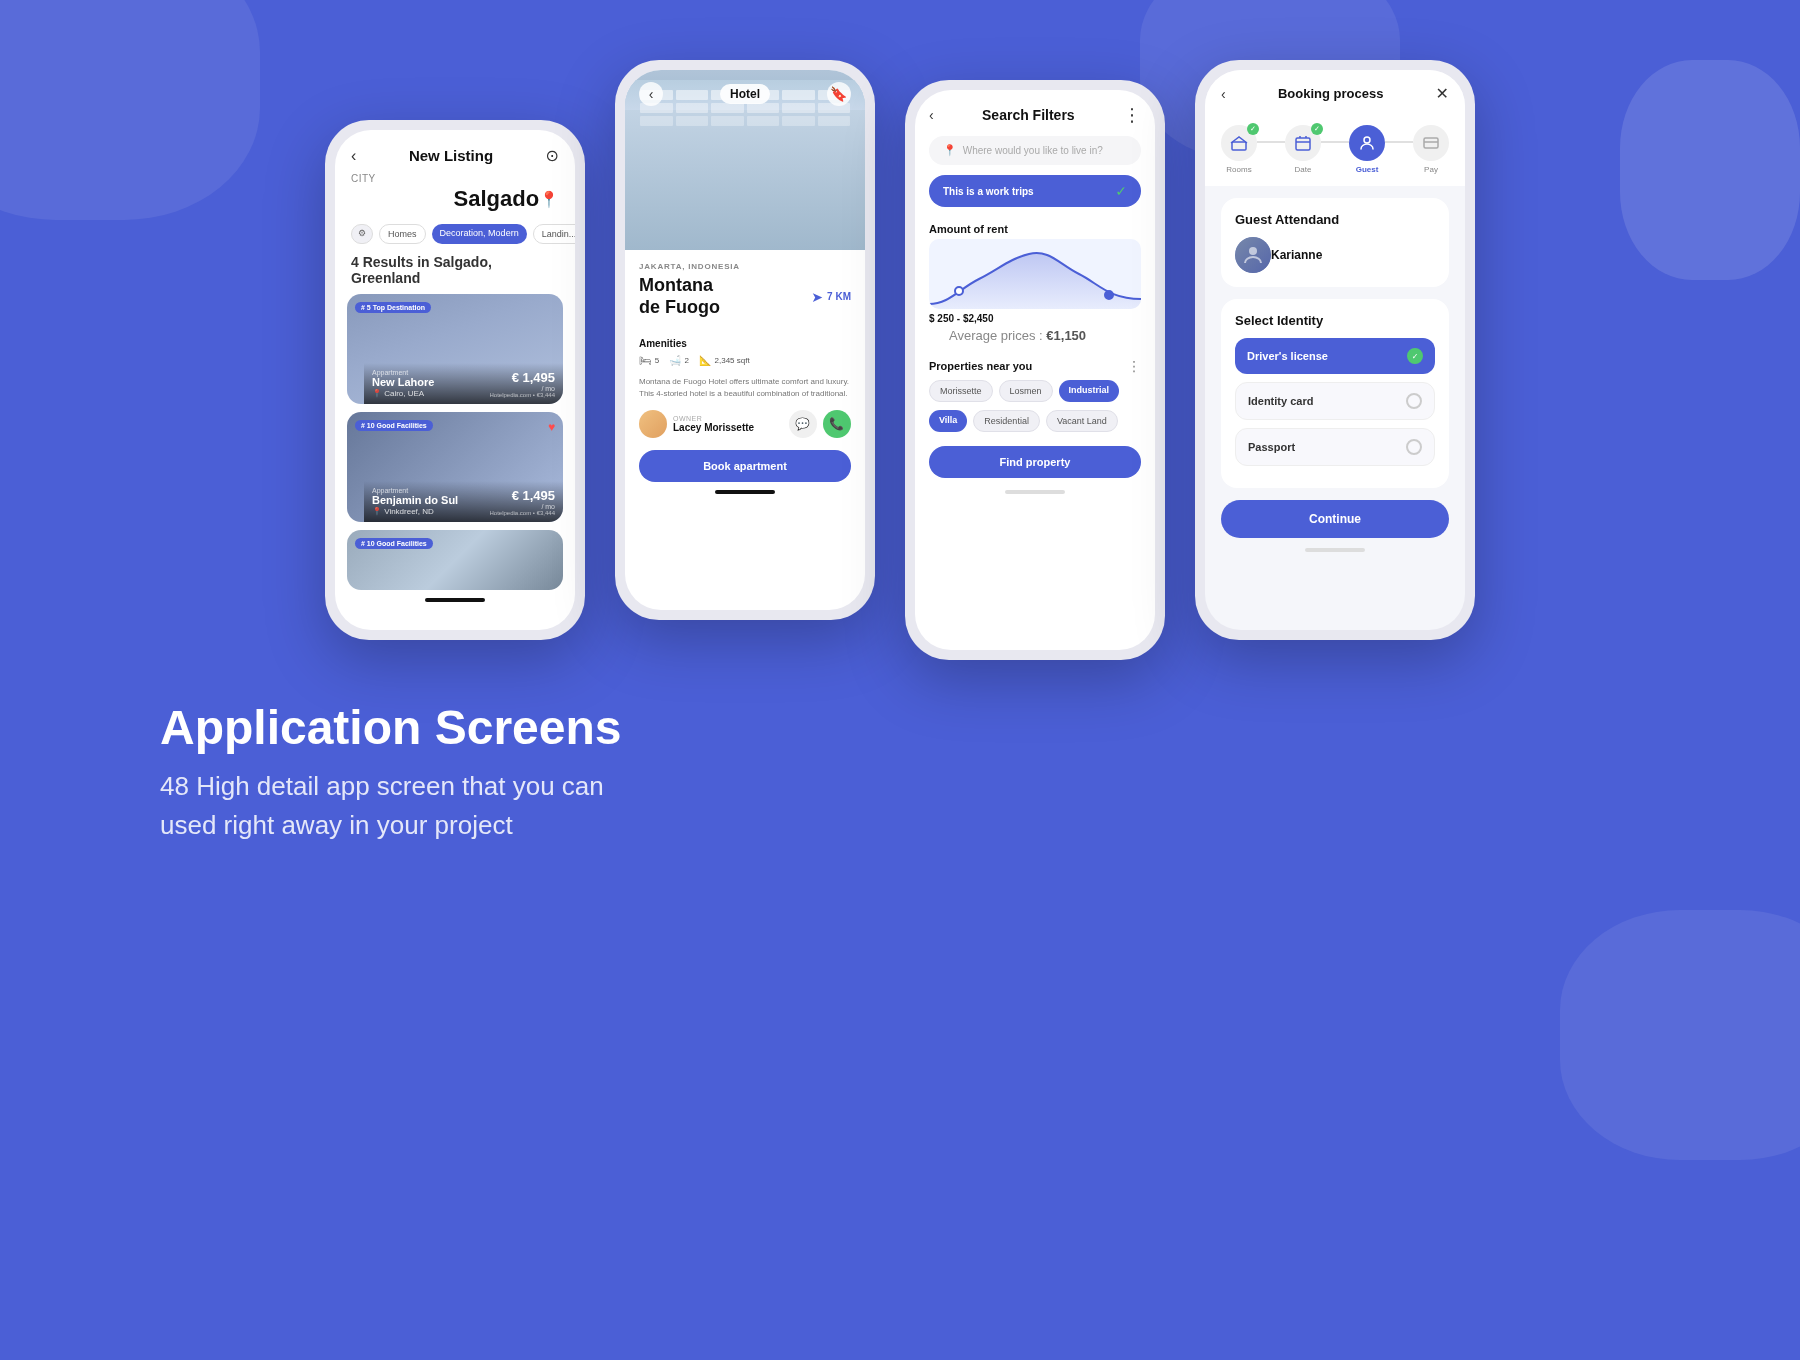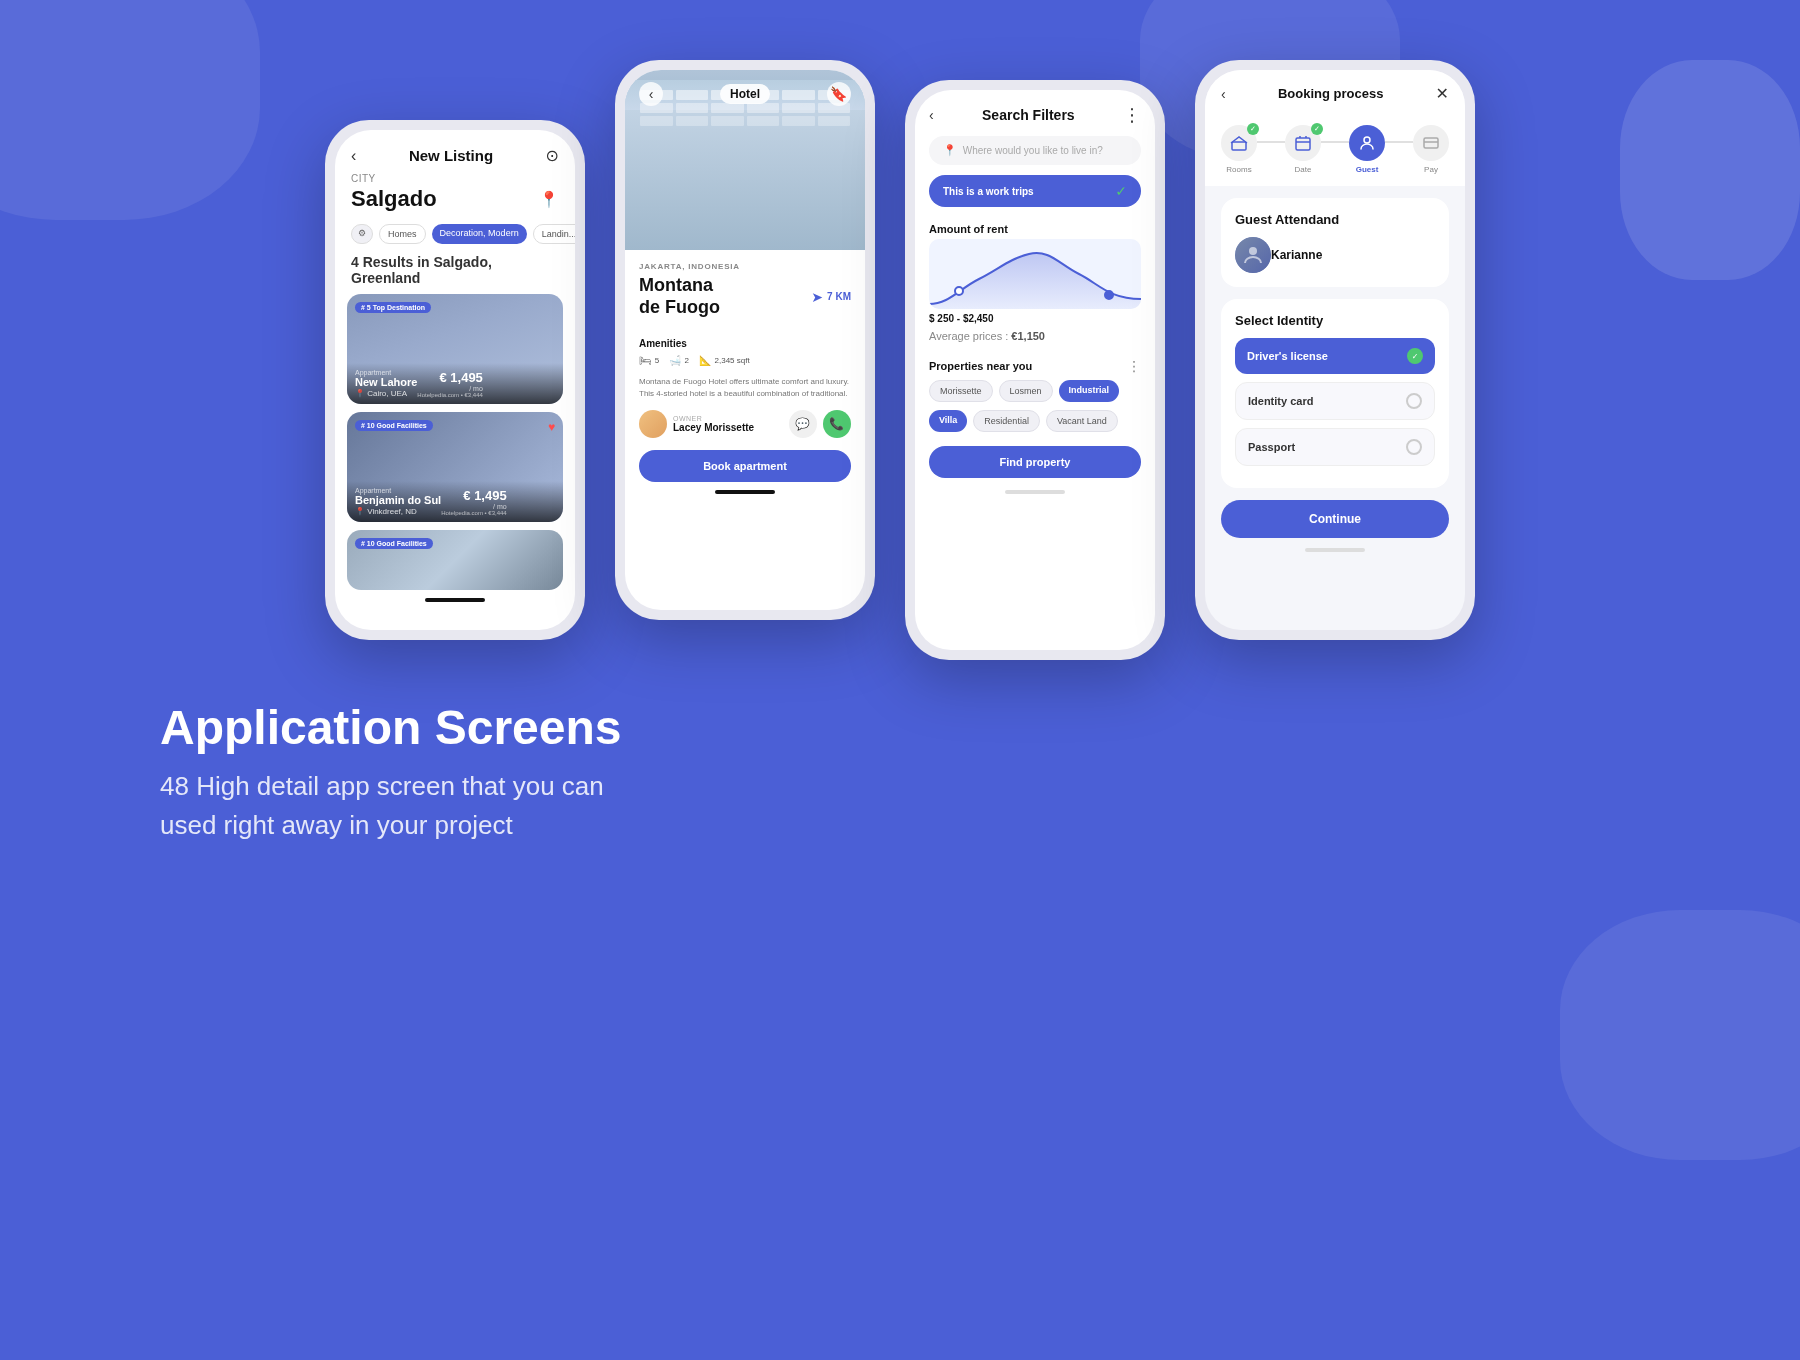--- a/index.html
+++ b/index.html
@@ -67,21 +67,21 @@
       justify-content: space-between;
       padding: 16px 16px 8px;
     }
     .p1-back { font-size: 16px; color: #333; cursor: pointer; }
     .p1-title { font-size: 15px; font-weight: 600; color: #111; }
     .p1-search { font-size: 16px; color: #333; cursor: pointer; }
     .p1-city-label { font-size: 10px; color: #888; padding: 0 16px; font-weight: 500; letter-spacing: 0.5px; }
     .p1-city-row {
       display: flex;
       align-items: center;
-      justify-content: space-between;
+      justify-content: flex-end;
       padding: 2px 16px 8px;
     }
     .p1-city-name { font-size: 22px; font-weight: 700; color: #111; }
     .p1-location-icon { color: #4B5FD6; font-size: 16px; }
     .p1-filters {
       display: flex;
       gap: 6px;
       padding: 4px 16px 8px;
       overflow: hidden;
     }
@@ -123,26 +123,27 @@
       background: #4B5FD6;
       color: #fff;
       font-size: 7px;
       padding: 2px 6px;
       border-radius: 8px;
       font-weight: 600;
     }
     .p1-card-bottom {
       position: absolute;
       bottom: 0;
-      left: 0;
+      left: 17px;
       right: 0;
       padding: 6px 8px;
       background: linear-gradient(to top, rgba(0,0,0,0.7) 0%, transparent 100%);
       display: flex;
       align-items: flex-end;
+      justify-content: space-between;
     }
     .p1-card-name { color: #fff; font-size: 11px; font-weight: 700; }
     .p1-card-loc { color: rgba(255,255,255,0.8); font-size: 8px; display: flex; align-items: center; gap: 2px; margin-top: 1px; }
     .p1-card-price { text-align: right; }
     .p1-price-val { color: #fff; font-size: 13px; font-weight: 700; }
     .p1-price-sub { color: rgba(255,255,255,0.7); font-size: 7px; }
     .p1-heart {
       position: absolute;
       top: 8px;
       right: 8px;
@@ -263,21 +264,21 @@
     }
     .p3-chart-svg { width: 100%; height: 100%; }
     .p3-range-row {
       display: flex;
       align-items: center;
       justify-content: space-between;
       padding: 4px 14px 2px;
     }
     .p3-range-val { font-size: 10px; font-weight: 700; color: #111; }
     .p3-avg-row { padding: 0 14px 8px; }
-    .p3-avg-text { font-size: 11px; color: #888; }
+    .p3-avg-text { font-size: 13px; color: #888; margin-left: 20px; }
     .p3-avg-text span { font-weight: 700; color: #555; }
     .p3-section-header {
       display: flex;
       align-items: center;
       justify-content: space-between;
       padding: 6px 14px 6px;
     }
     .p3-section-more { font-size: 14px; color: #888; cursor: pointer; }
     .p3-tags-row {
       display: flex;

